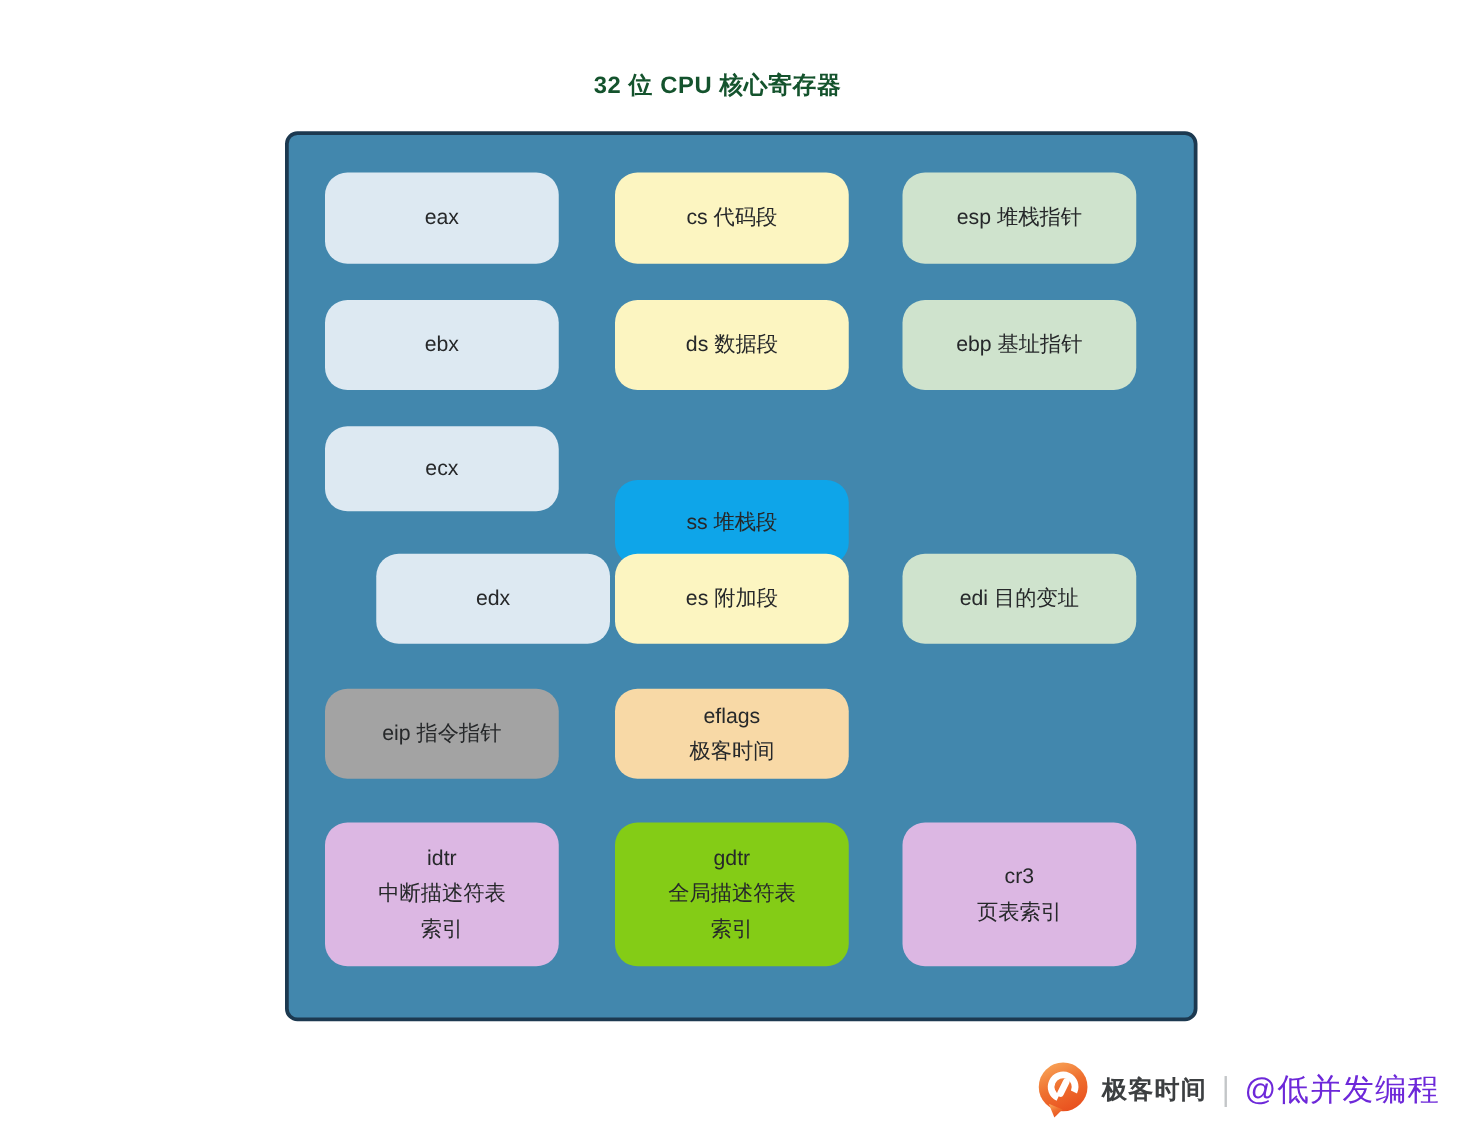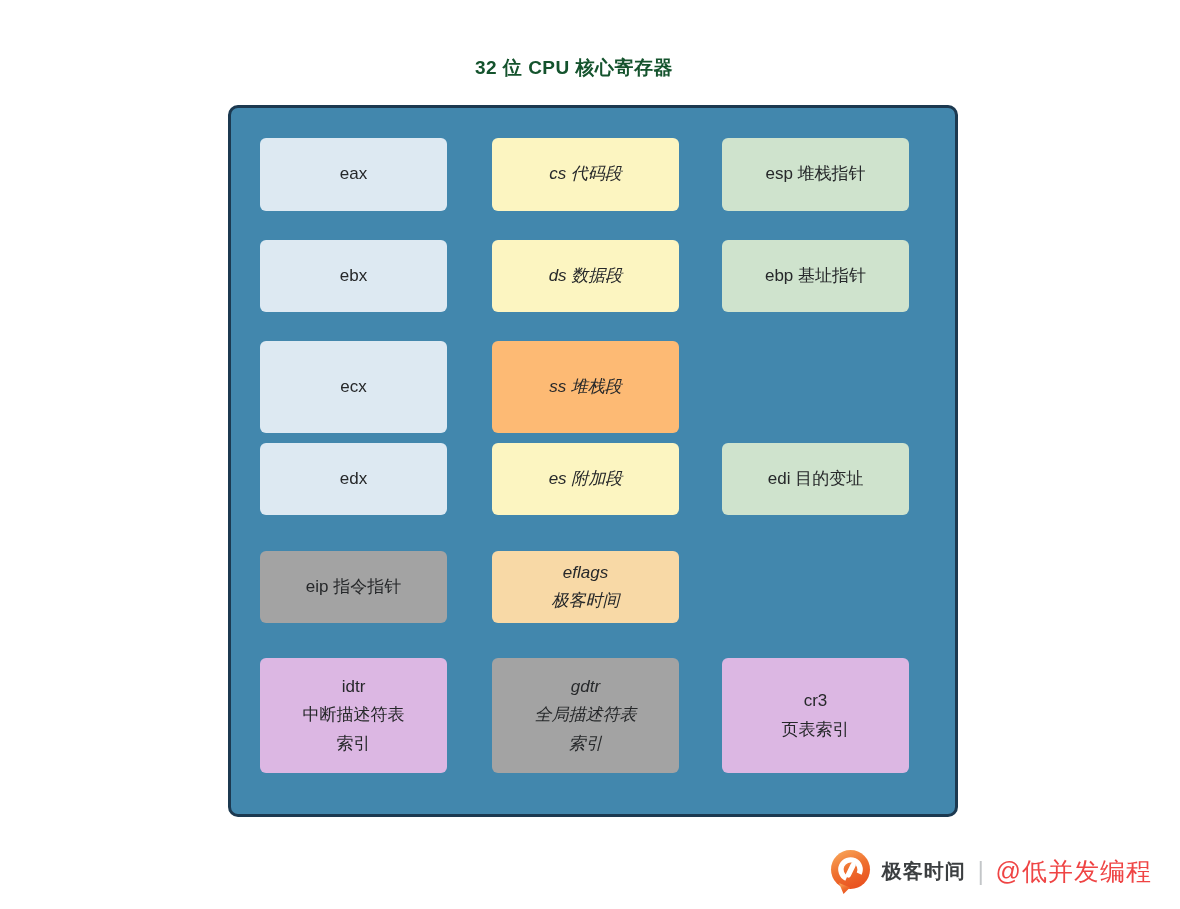--- a/index.html
+++ b/index.html
@@ -34,40 +34,40 @@
     top: 105px;
     width: 730px;
     height: 712px;
     border: 3px solid #1c3950;
     border-radius: 10px;
     box-sizing: border-box;
   }
   .box {
     position: absolute;
     width: 187px;
-    border-radius: 6px;
+    border-radius: 18px;
     display: flex;
     align-items: center;
     justify-content: center;
     text-align: center;
     font-size: 17px;
     font-weight: 500;
     color: #26282a;
     white-space: pre-line;
     line-height: 1.65;
     box-sizing: border-box;
   }
   
   .c1 { left: 29px; }
-  .c2 { left: 261px; font-style: italic; }
+  .c2 { left: 261px; }
   .c3 { left: 491px; }
   
   .r1 { top: 30px;  height: 73px; }
   .r2 { top: 132px; height: 72px; }
-  .r3 { top: 233px; height: 92px; }
+  .r3 { top: 233px; height: 68px; }
   .r4 { top: 335px; height: 72px; }
   .r5 { top: 443px; height: 72px; }
   .r6 { top: 550px; height: 115px; }
   .footer {
     position: absolute;
     right: 28px;
     bottom: 14px;
     display: flex;
     align-items: center;
   }
@@ -81,21 +81,21 @@
   .footer .sep {
     font-size: 23px;
     font-weight: 300;
     color: #c3c6c8;
     margin: 0 12px;
     transform: scaleY(1.15);
   }
   .footer .handle {
     font-size: 25px;
     font-weight: 400;
-    color: #ef4444;
+    color: #6d28d9;
     letter-spacing: 1px;
   }
 </style>
 </head>
 <body>
 
 <div class="stage">
 
   <div class="title">32 位 CPU 核心寄存器</div>
 
@@ -103,34 +103,34 @@
 
     <div class="box c1 r1" style="background-color: rgb(221, 233, 242);">eax</div>
     <div class="box c2 r1" style="background-color: rgb(252, 245, 193);">cs 代码段</div>
     <div class="box c3 r1" style="background-color: rgb(207, 227, 205);">esp 堆栈指针</div>
 
     <div class="box c1 r2" style="background-color: rgb(221, 233, 242);">ebx</div>
     <div class="box c2 r2" style="background-color: rgb(252, 245, 193);">ds 数据段</div>
     <div class="box c3 r2" style="background-color: rgb(207, 227, 205);">ebp 基址指针</div>
 
     <div class="box c1 r3" style="background-color: rgb(221, 233, 242);">ecx</div>
-    <div class="box c2 r3" style="background-color: #fdba74;">ss 堆栈段</div>
+    <div class="box c2 r3" style="background-color: #0ea5e9; margin-top: 43px;">ss 堆栈段</div>
 
-    <div class="box c1 r4" style="background-color: rgb(221, 233, 242);">edx</div>
+    <div class="box c1 r4" style="background-color: rgb(221, 233, 242); margin-left: 41px;">edx</div>
     <div class="box c2 r4" style="background-color: rgb(252, 245, 193);">es 附加段</div>
     <div class="box c3 r4" style="background-color: rgb(207, 227, 205);">edi 目的变址</div>
 
     <div class="box c1 r5" style="background-color: #a3a3a3;">eip 指令指针</div>
     <div class="box c2 r5" style="background-color: rgb(248, 217, 166);">eflags
 极客时间</div>
 
     <div class="box c1 r6" style="background-color: rgb(220, 183, 227);">idtr
 中断描述符表
 索引</div>
-    <div class="box c2 r6" style="background-color: #a3a3a3;">gdtr
+    <div class="box c2 r6" style="background-color: #84cc16;">gdtr
 全局描述符表
 索引</div>
     <div class="box c3 r6" style="background-color: rgb(220, 183, 227);">cr3
 页表索引</div>
 
   </div>
 
   <div class="footer">
     <svg width="45" height="47" viewBox="0 0 45 47" aria-hidden="true">
       <defs>

